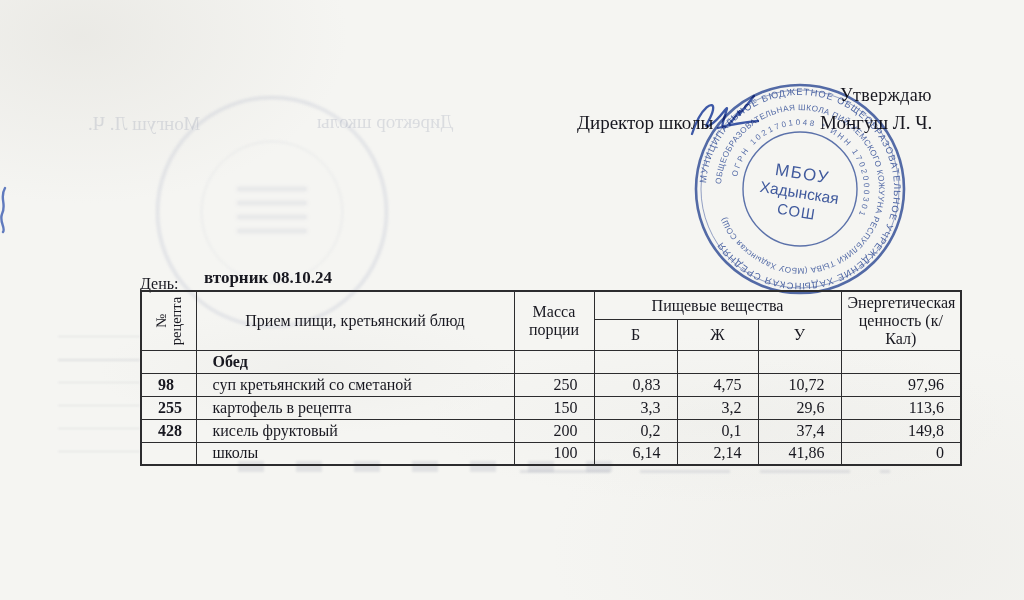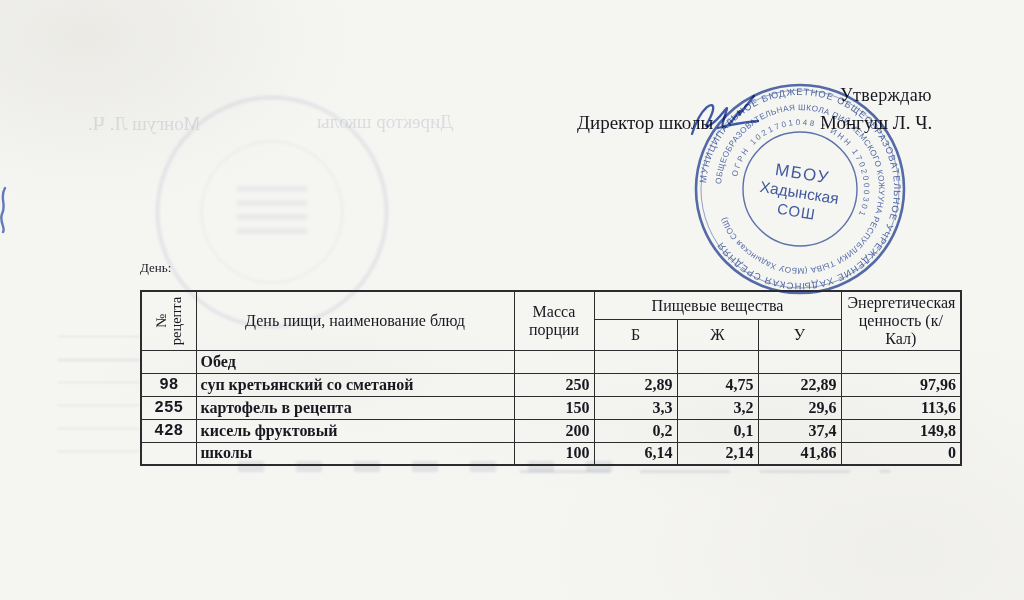--- a/index.html
+++ b/index.html
@@ -46,44 +46,44 @@
   .ghost-dashes-b{
     position:absolute; left:520px; top:470px; width:370px; height:3px;
     background:repeating-linear-gradient(90deg, rgba(140,146,165,.20) 0 90px, rgba(0,0,0,0) 90px 120px);
     filter:blur(.9px);
   }
 
   
   .approve{left:840px; top:85px; font-size:18px; letter-spacing:.3px;}
   .director-label{left:577px; top:112px; font-size:19px;}
   .director-name{left:820px; top:112px; font-size:19px;}
-  .day-label{left:140px; top:260px; font-size:13px;}
+  .day-label{left:140px; top:275px; font-size:16px;}
   .day-value{left:204px; top:268px; font-size:17px; font-weight:bold;}
 
   
   .signature{left:688px; top:94px; mix-blend-mode:multiply;}
   .stamp{left:690px; top:79px; mix-blend-mode:multiply; opacity:.93;}
   .edge-mark{left:-3px; top:186px;}
 
   
   table.menu{
     position:absolute; left:140px; top:290px; width:820px;
     border-collapse:collapse; table-layout:fixed;
     font-size:16px;
   }
   table.menu th, table.menu td{
-    border:1.6px solid #2c2c2e; padding:1px 4px; overflow:hidden;
+    border:1.6px solid #2c2c2e; padding:1px 16px; overflow:hidden;
   }
   table.menu{border:2.2px solid #2c2c2e;}
   table.menu th{font-weight:normal; text-align:center; vertical-align:middle; line-height:1.12; padding:2px 6px;}
   thead tr.h1{height:26px;} thead tr.h2{height:28px;}
   tbody tr{height:23px;}
-  td.num{text-align:right; padding-right:12px; font-weight:bold;}
-  td.no{text-align:center; padding-right:8px; font-weight:bold;font-family:Liberation Mono, monospace;}
-  td.name{text-align:left; padding-left:7px; font-weight:bold;margin-top:11px;}
+  td.num{text-align:right; padding-right:12px; font-weight:normal;}
+  td.no{text-align:left; padding-right:8px; font-weight:bold;}
+  td.name{text-align:left; padding-left:7px; font-weight:normal;margin-top:11px;}
   td.section-name{font-weight:bold; text-align:left; padding-left:7px;}
   th.c-no{position:relative;}
   .vert{
     position:absolute; left:50%; top:50%;
     transform:translate(-50%,-50%) rotate(-90deg);
     white-space:pre-line; text-align:center; line-height:1.02; font-size:14.5px;
   }
   th.c-energy{line-height:1.1; padding:2px 7px;margin-left:48px;}
 
   
@@ -142,38 +142,39 @@
         <text x="110" y="138" font-size="15" letter-spacing="1">СОШ</text>
       </g>
     </g>
   </svg>
 
   <svg class="abs edge-mark" width="14" height="48" viewBox="0 0 14 48">
     <path d="M8,2 C2,12 10,18 5,28 C2,36 9,42 6,46" fill="none" stroke="#3b5bb0" stroke-width="2.4" opacity=".8" stroke-linecap="round"></path>
   </svg>
 
   <div class="abs day-label">День:</div>
+  <div class="abs day-value">вторник 08.10.24</div>
 
   <table class="menu">
     <colgroup>
       <col style="width:55px">
         <col style="width:318px">
         <col style="width:80px">
       <col style="width:83px">
         <col style="width:81px">
         <col style="width:83px">
         <col style="width:120px">
     </colgroup>
     <thead>
       <tr class="h1">
         <th rowspan="2" class="c-no">
             <span class="vert">№
 рецепта</span>
           </th>
-        <th rowspan="2">День пищи, наименование блюд</th>
+        <th rowspan="2">Прием пищи, кретьянский блюд</th>
         <th rowspan="2">Масса порции</th>
         <th colspan="3">Пищевые вещества</th>
         <th rowspan="2" class="c-energy">Энергетическая ценность (к/Кал)</th>
       </tr>
       <tr class="h2">
         <th>Б</th>
         <th>Ж</th>
         <th>У</th>
       </tr>
     </thead>
@@ -184,23 +185,23 @@
         <td class="num"></td>
         <td class="num"></td>
         <td class="num"></td>
         <td class="num"></td>
         <td class="num"></td>
       </tr>
     <tr>
           <td class="no">98</td>
           <td class="name">суп кретьянский со сметаной</td>
           <td class="num">250</td>
-          <td class="num">2,89</td>
+          <td class="num">0,83</td>
           <td class="num">4,75</td>
-          <td class="num">22,89</td>
+          <td class="num">10,72</td>
           <td class="num">97,96</td>
         </tr>
         <tr>
           <td class="no">255</td>
           <td class="name">картофель в рецепта</td>
           <td class="num">150</td>
           <td class="num">3,3</td>
           <td class="num">3,2</td>
           <td class="num">29,6</td>
           <td class="num">113,6</td>

